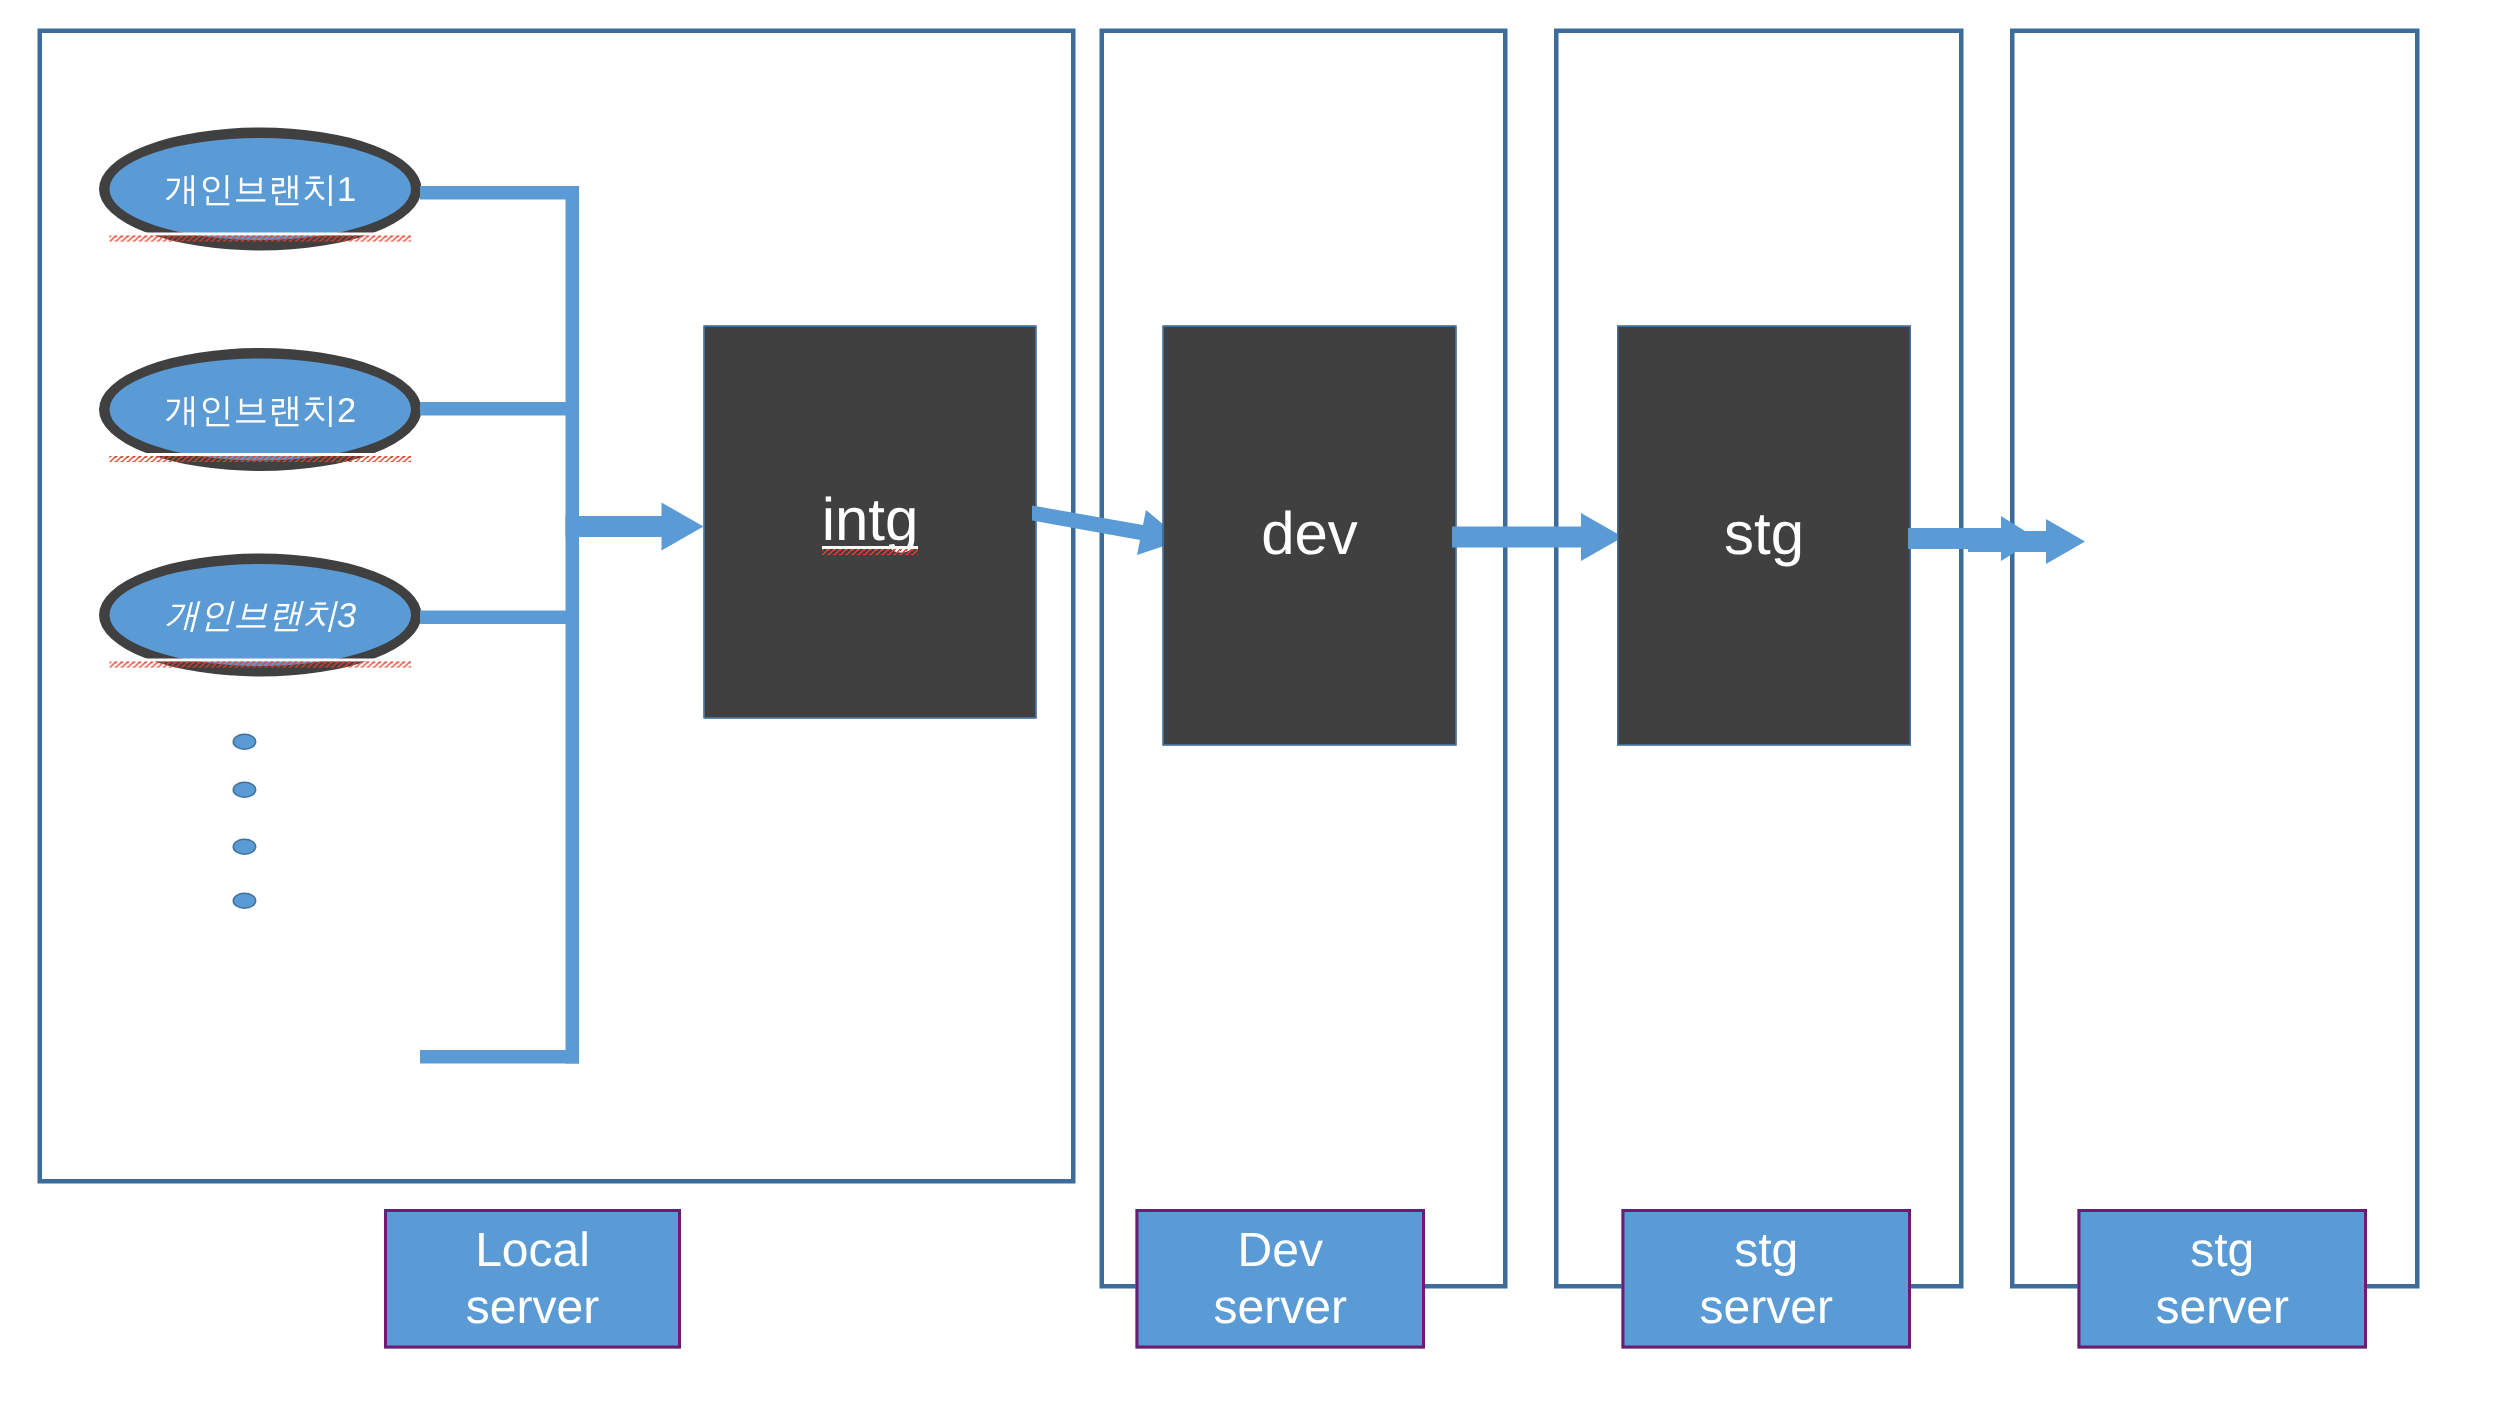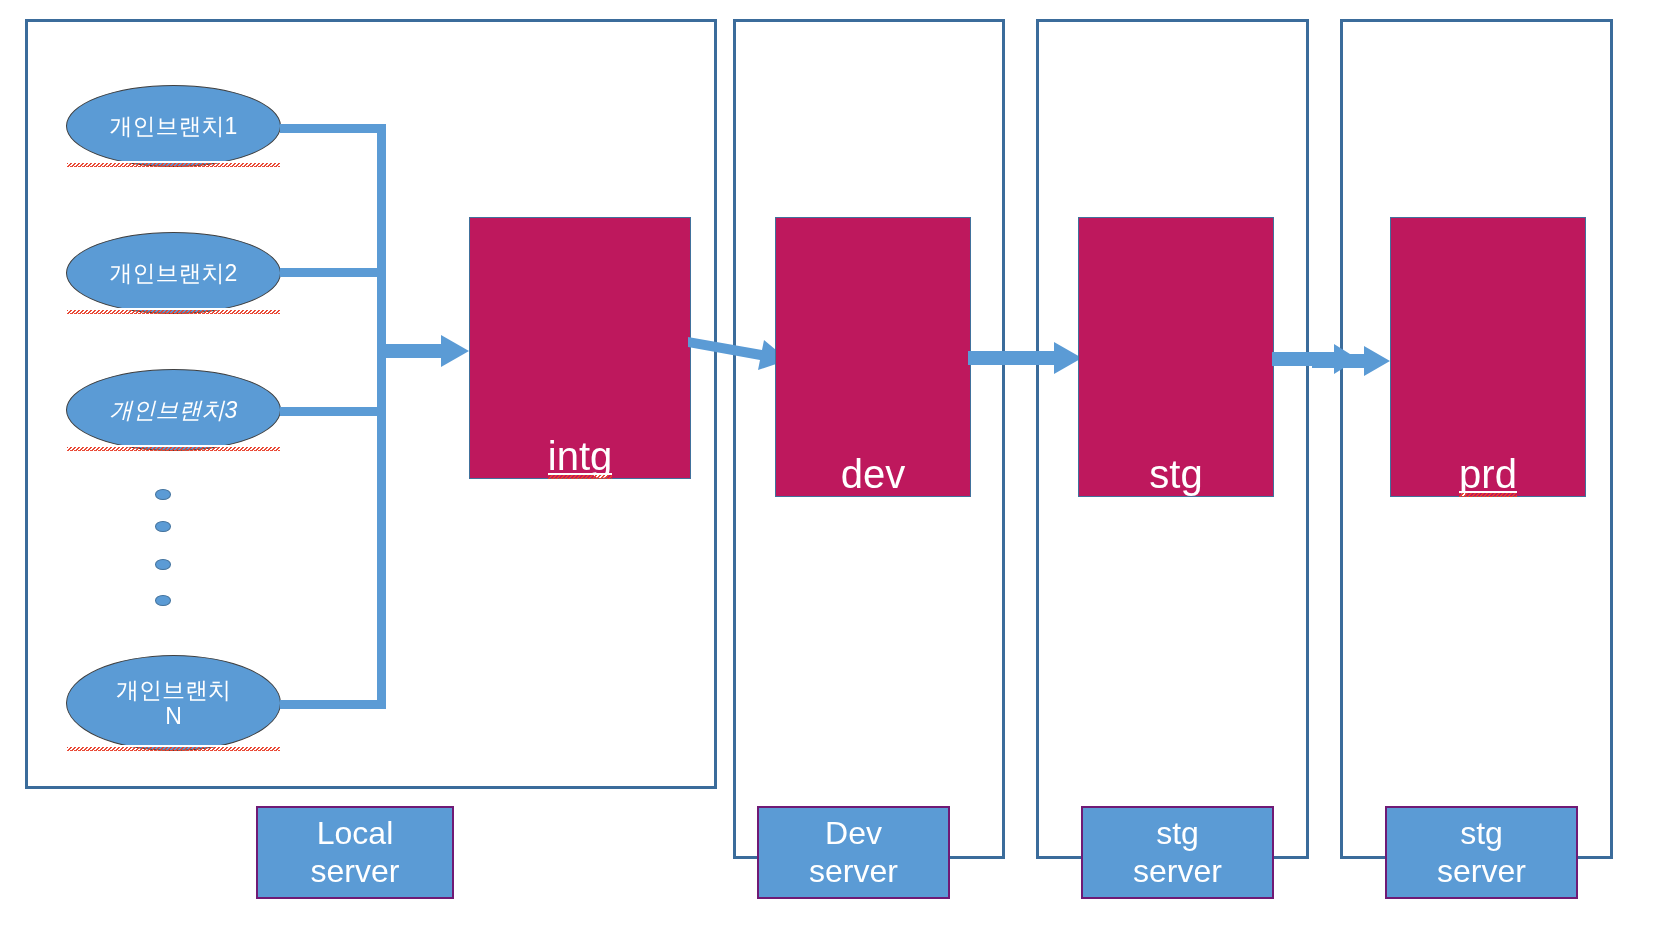--- a/index.html
+++ b/index.html
@@ -22,25 +22,25 @@
   .zone {
     position: absolute;
     border: 3px solid #3B6C9B;
     background: transparent;
     box-sizing: border-box;
   }
 
   
   .node-box {
     position: absolute;
-    background: #be185d;
+    background: #404040;
     border: 1px solid #41719C;
     box-sizing: border-box;
     display: flex;
-    align-items: flex-end;
+    align-items: center;
     justify-content: center;
     color: #ffffff;
     font-size: 40px;
     font-weight: 400;
     line-height: 1;
   }
   .node-box .lbl {
     position: relative;
     display: inline-block;
     padding-bottom: 2px;
@@ -68,21 +68,21 @@
     right: 0;
     bottom: 3px;
     height: 2px;
     background: #ffffff;
   }
 
   
   .ellipse {
     position: absolute;
     background: #5B9BD5;
-    border: 1px solid #404040;
+    border: 7px solid #404040;
     border-radius: 50%;
     box-sizing: border-box;
     display: flex;
     align-items: center;
     justify-content: center;
     text-align: center;
     color: #ffffff;
     font-size: 23px;
     line-height: 1.15;
   }
@@ -134,24 +134,20 @@
   </div>
 
   <div class="ellipse" style="left:66px; top:232px; width:215px; height:82px;">
     <span class="lbl squiggle underline-white">개인브랜치2</span>
   </div>
 
   <div class="ellipse" style="left:66px; top:369px; width:215px; height:82px;font-style:italic;">
     <span class="lbl squiggle underline-white">개인브랜치3</span>
   </div>
 
-  <div class="ellipse" style="left:66px; top:655px; width:215px; height:96px; flex-direction:column;">
-    <span class="lbl squiggle underline-white">개인브랜치</span>
-    <span style="display:block;">N</span>
-  </div>
 
   <div class="dot" style="left:155px; top:489px;"></div>
   <div class="dot" style="left:155px; top:521px;"></div>
   <div class="dot" style="left:155px; top:559px;"></div>
   <div class="dot" style="left:155px; top:595px;"></div>
 
   <div class="conn" style="left:280px; top:124px; width:106px; height:9px;"></div>
   <div class="conn" style="left:280px; top:268px; width:106px; height:9px;"></div>
   <div class="conn" style="left:280px; top:407px; width:106px; height:9px;"></div>
   <div class="conn" style="left:280px; top:700px; width:106px; height:9px;"></div>
@@ -201,22 +197,19 @@
     <span>server</span>
   </div>
 
   <div class="zone" style="left:1340px; top:19px; width:273px; height:840px;"></div>
 
   <svg class="arrowsvg" style="left:1272px; top:342px; width:122px; height:40px;" viewBox="0 0 122 40">
     <path d="M0 10 L62 10 L62 2 L86 17 L62 32 L62 24 L0 24 Z" fill="#5B9BD5"></path>
     <path d="M40 12 L92 12 L92 4 L118 19 L92 34 L92 26 L40 26 Z" fill="#5B9BD5"></path>
   </svg>
 
-  <div class="node-box" style="left:1390px; top:217px; width:196px; height:280px;">
-    <span class="lbl squiggle underline-white">prd</span>
-  </div>
 
   <div class="server-cap" style="left:1385px; top:806px; width:193px; height:93px;">
     <span>stg</span>
     <span>server</span>
   </div>
 
 </div>
 
 </body></html>

